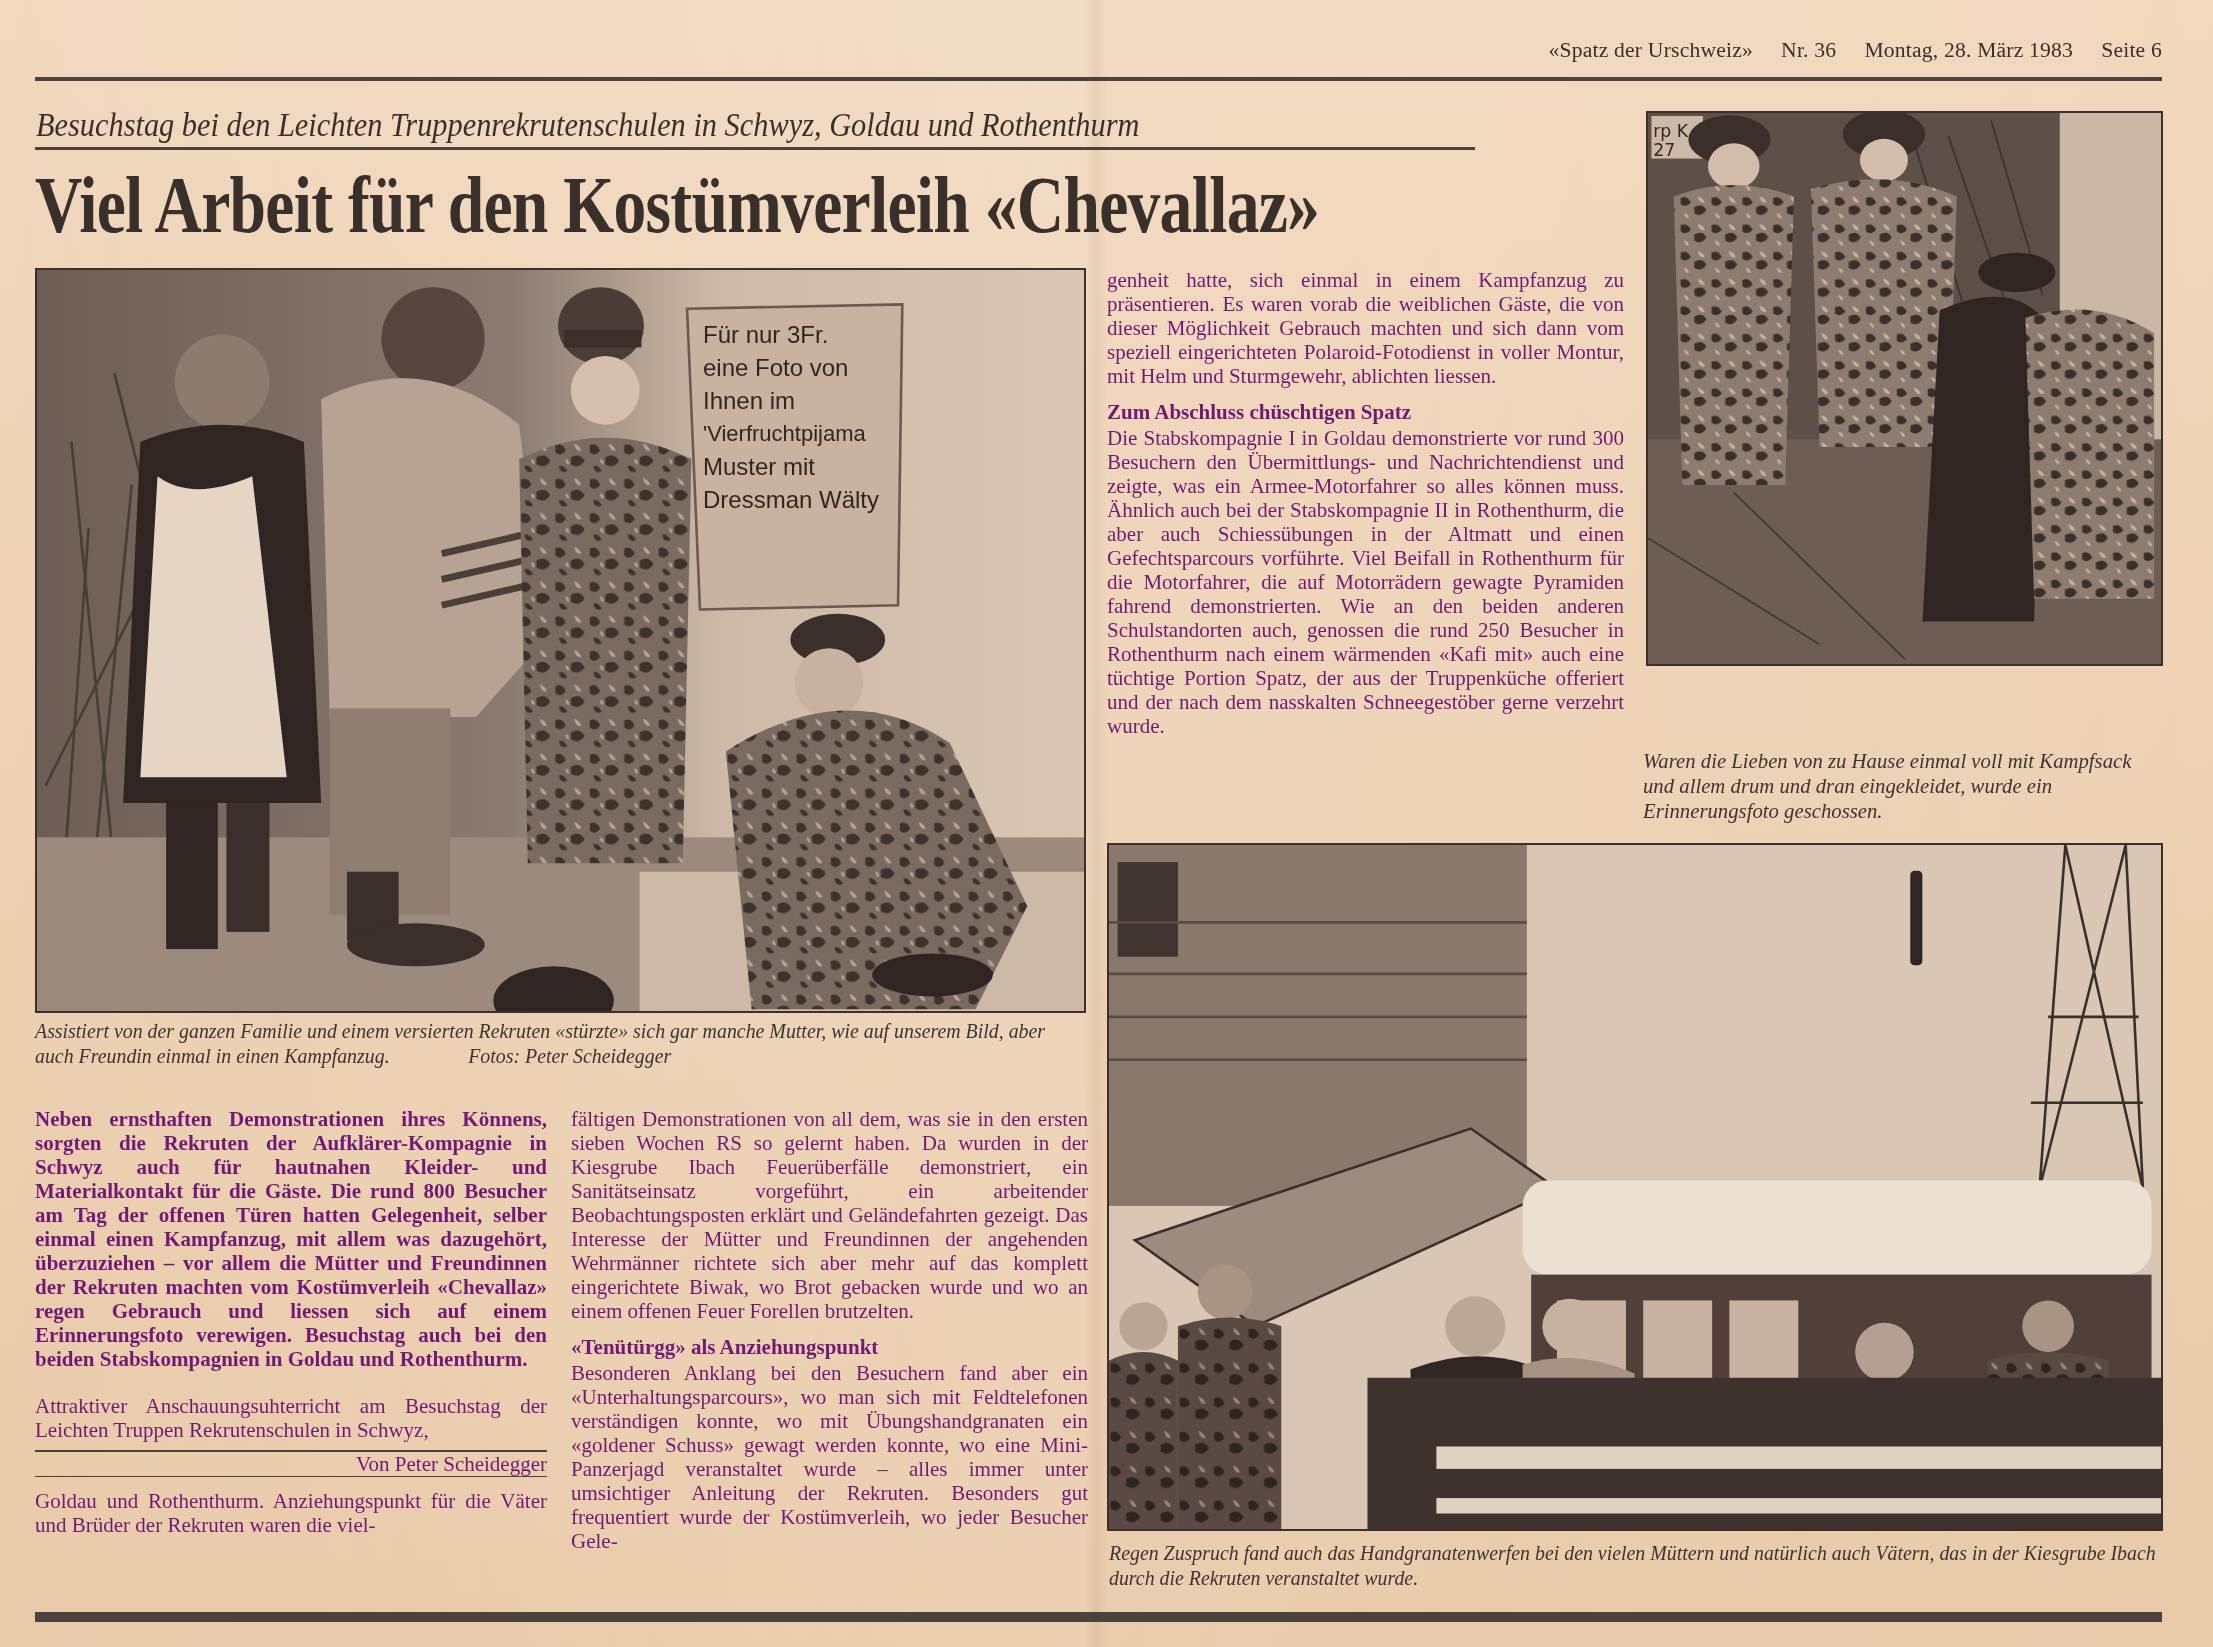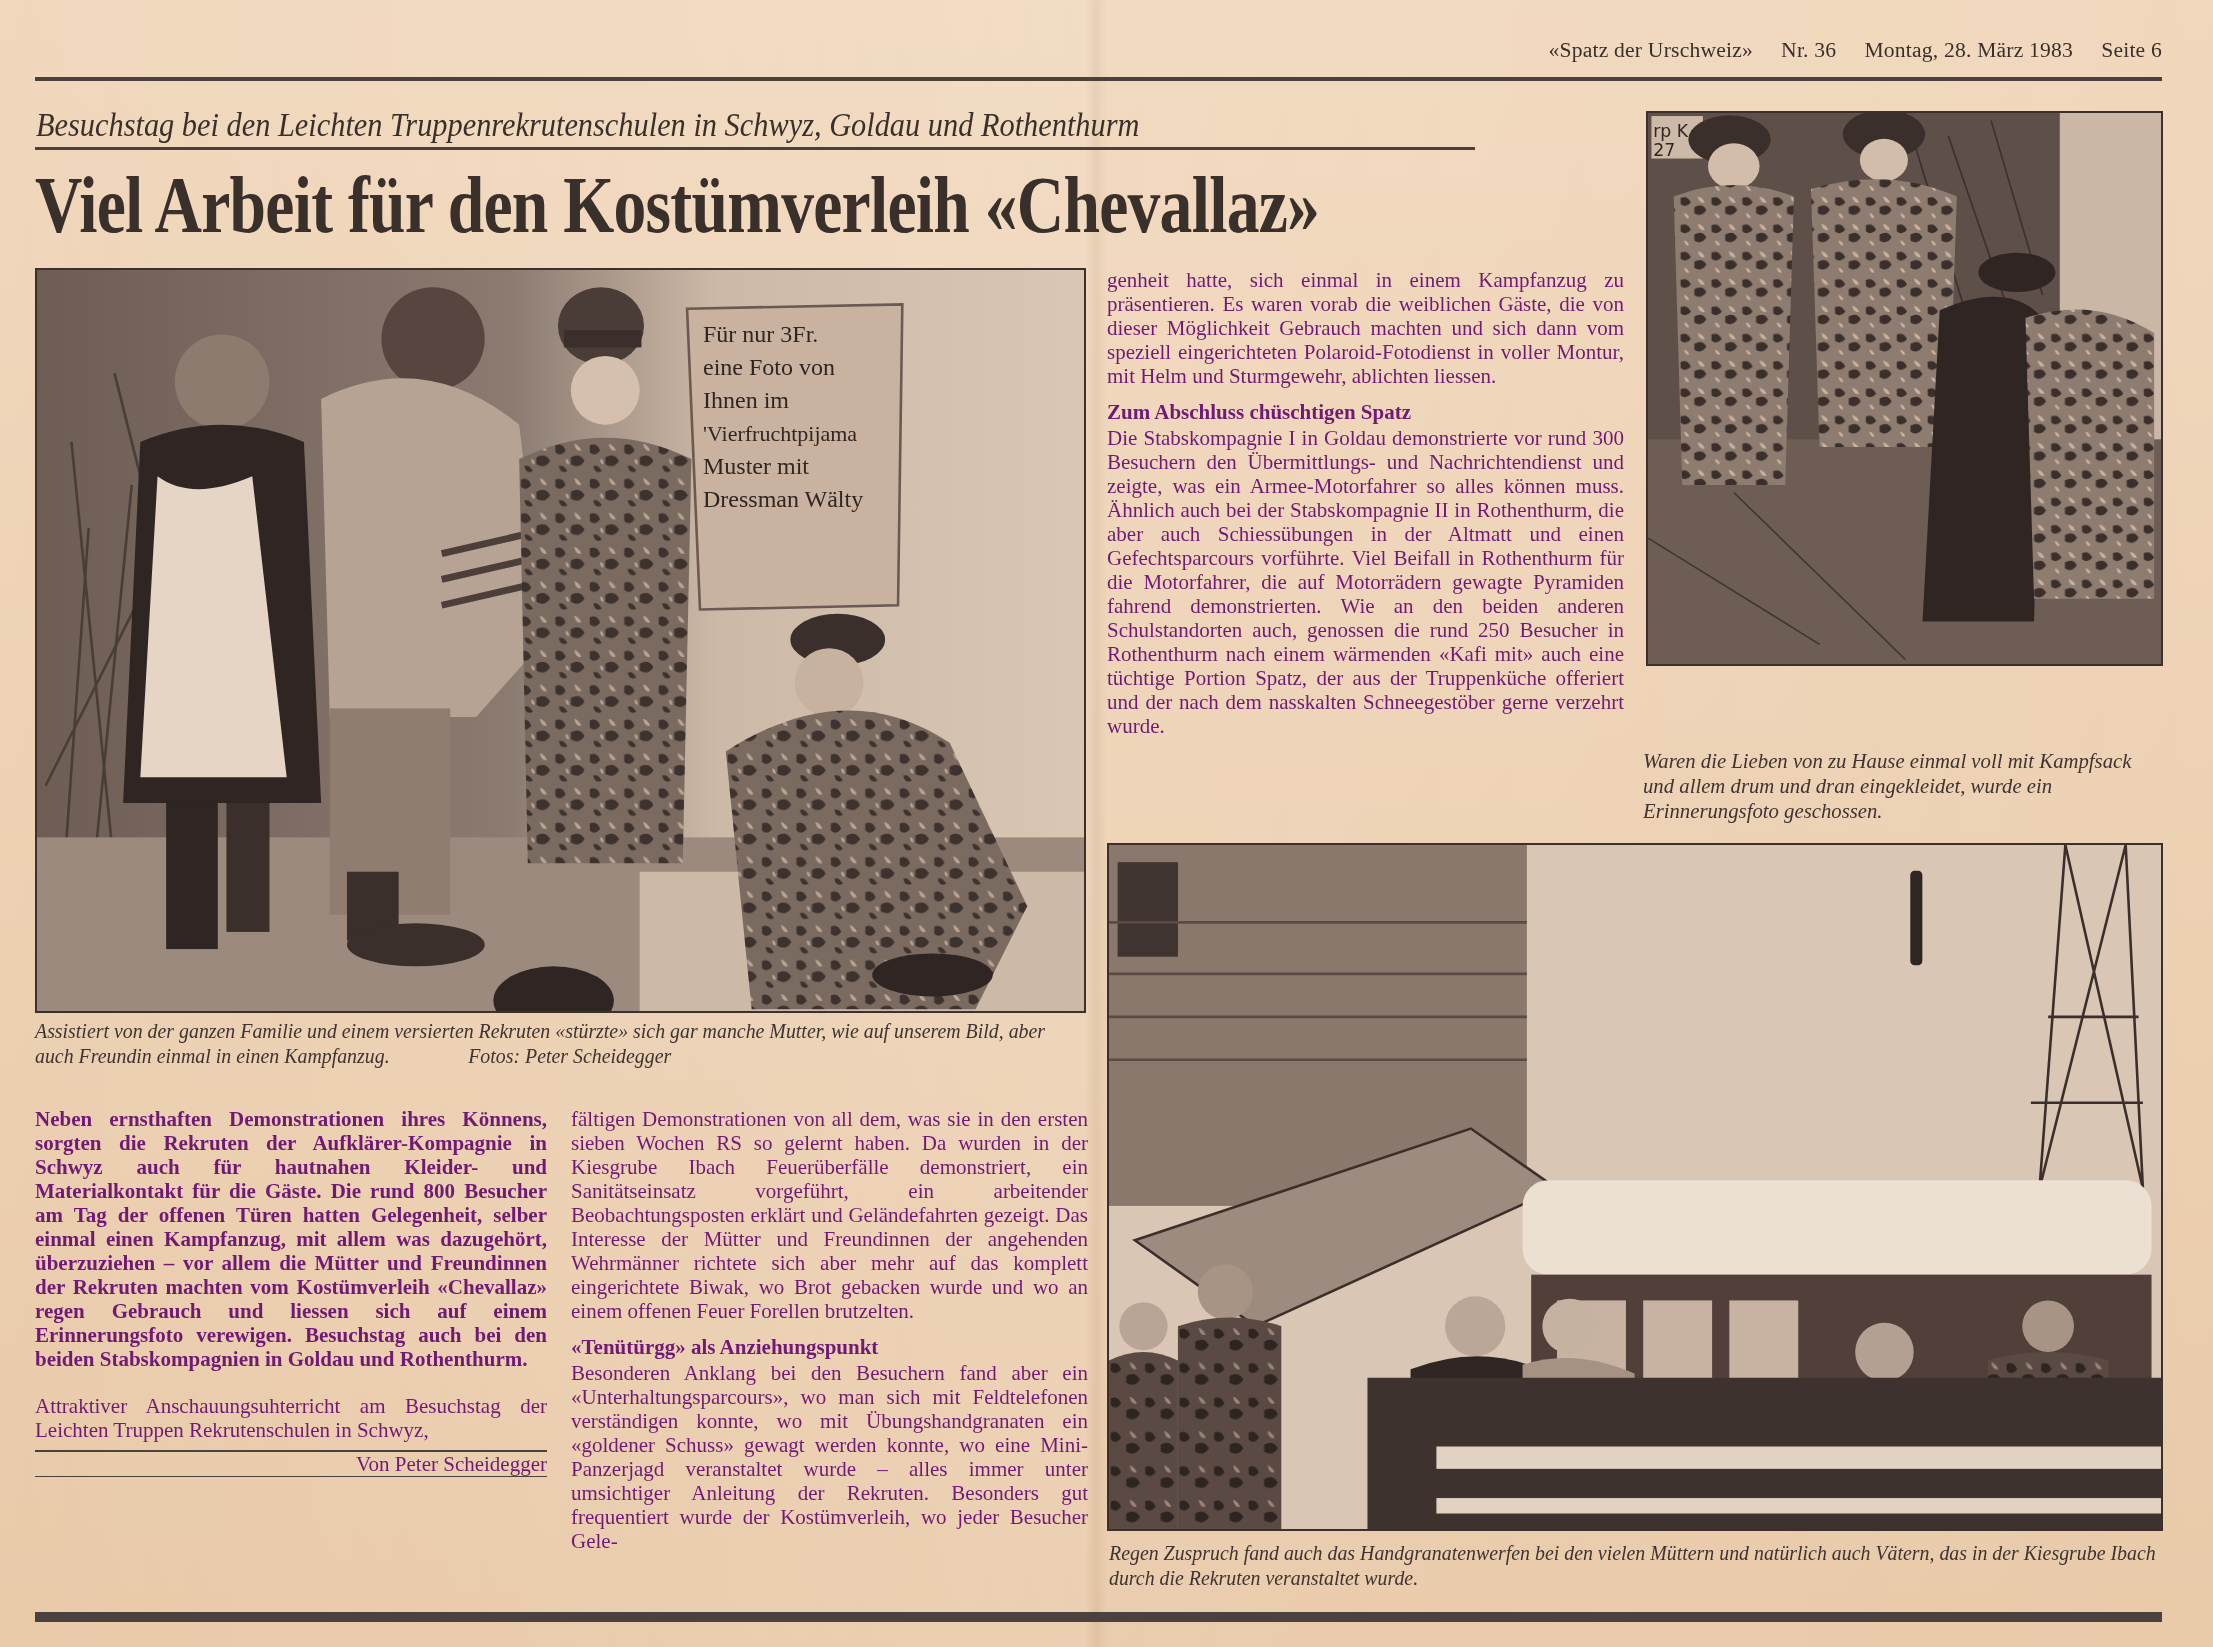--- a/index.html
+++ b/index.html
@@ -106,21 +106,21 @@
     <circle cx="660" cy="140" r="40" fill="#d5c0ad"></circle>
     <path d="M560 220 q100 -50 200 0 l-10 470 h-180z" fill="url(#camo1)"></path>
 
     <ellipse cx="930" cy="430" rx="55" ry="30" fill="#3a2f2b"></ellipse>
     <circle cx="920" cy="480" r="40" fill="#c7b2a0"></circle>
     <path d="M800 560 q140 -90 260 -10 l90 190 l-60 120 h-260z" fill="url(#camo1)"></path>
     <ellipse cx="1040" cy="820" rx="70" ry="25" fill="#2f2623"></ellipse>
 
     <ellipse cx="600" cy="850" rx="70" ry="40" fill="#2f2623"></ellipse>
   </svg>
-  <div class="abs" style="left:666px; top:48px; width:199px; font-family:Liberation Serif, serif; font-size:24px; line-height:33px; color:#2f2624;">
+  <div class="abs" style="left:666px; top:48px; width:199px; font-family:Liberation Sans, sans-serif; font-size:24px; line-height:33px; color:#2f2624;">
     <div>Für nur 3Fr.</div>
     <div>eine Foto von</div>
     <div>Ihnen im</div>
     <div style="font-size:22px;">'Vierfruchtpijama</div>
     <div>Muster mit</div>
     <div>Dressman Wälty</div>
   </div>
 </div>
 <div class="abs caption caption-condensed" style="left:35px; top:1019px; width:1141px;">
   <span>Assistiert von der ganzen Familie und einem versierten Rekruten «stürzte» sich gar manche Mutter, wie auf unserem Bild, aber auch Freundin einmal in einen Kampfanzug.</span>
@@ -216,20 +216,21 @@
 
 <div class="abs col" style="left:35px; top:1107px; width:512px;">
   <p class="lead">Neben ernsthaften Demonstrationen ihres Könnens, sorgten die Rekruten der Aufklärer-Kompagnie in Schwyz auch für hautnahen Kleider- und Materialkontakt für die Gäste. Die rund 800 Besucher am Tag der offenen Türen hatten Gelegenheit, selber einmal einen Kampfanzug, mit allem was dazugehört, überzuziehen – vor allem die Mütter und Freundinnen der Rekruten machten vom Kostümverleih «Chevallaz» regen Gebrauch und liessen sich auf einem Erinnerungsfoto verewigen. Besuchstag auch bei den beiden Stabskompagnien in Goldau und Rothenthurm.</p>
   <div class="gap"></div>
   <p>Attraktiver Anschauungsuhterricht am Besuchstag der Leichten Truppen Rekrutenschulen in Schwyz,</p>
   <div style="height:8.6px;"></div>
   <div class="byline-rule"></div>
   <p class="byline">Von Peter Scheidegger</p>
   <div class="byline-rule"></div>
   <div style="height:12px;"></div>
+  <p>Goldau und Rothenthurm. Anziehungspunkt für die Väter und Brüder der Rekruten waren die viel-</p>
 </div>
 
 <div class="abs col" style="left:571px; top:1107px; width:517px;">
   <p>fältigen Demonstrationen von all dem, was sie in den ersten sieben Wochen RS so gelernt haben. Da wurden in der Kiesgrube Ibach Feuerüberfälle demonstriert, ein Sanitätseinsatz vorgeführt, ein arbeitender Beobachtungsposten erklärt und Geländefahrten gezeigt. Das Interesse der Mütter und Freundinnen der angehenden Wehrmänner richtete sich aber mehr auf das komplett eingerichtete Biwak, wo Brot gebacken wurde und wo an einem offenen Feuer Forellen brutzelten.</p>
   <h3>«Tenütürgg» als Anziehungspunkt</h3>
   <p>Besonderen Anklang bei den Besuchern fand aber ein «Unterhaltungsparcours», wo man sich mit Feldtelefonen verständigen konnte, wo mit Übungshandgranaten ein «goldener Schuss» gewagt werden konnte, wo eine Mini-Panzerjagd veranstaltet wurde – alles immer unter umsichtiger Anleitung der Rekruten. Besonders gut frequentiert wurde der Kostümverleih, wo jeder Besucher Gele-</p>
 </div>
 
 <div class="abs col" style="left:1107px; top:268px; width:517px;">
   <p>genheit hatte, sich einmal in einem Kampfanzug zu präsentieren. Es waren vorab die weiblichen Gäste, die von dieser Möglichkeit Gebrauch machten und sich dann vom speziell eingerichteten Polaroid-Fotodienst in voller Montur, mit Helm und Sturmgewehr, ablichten liessen.</p>

